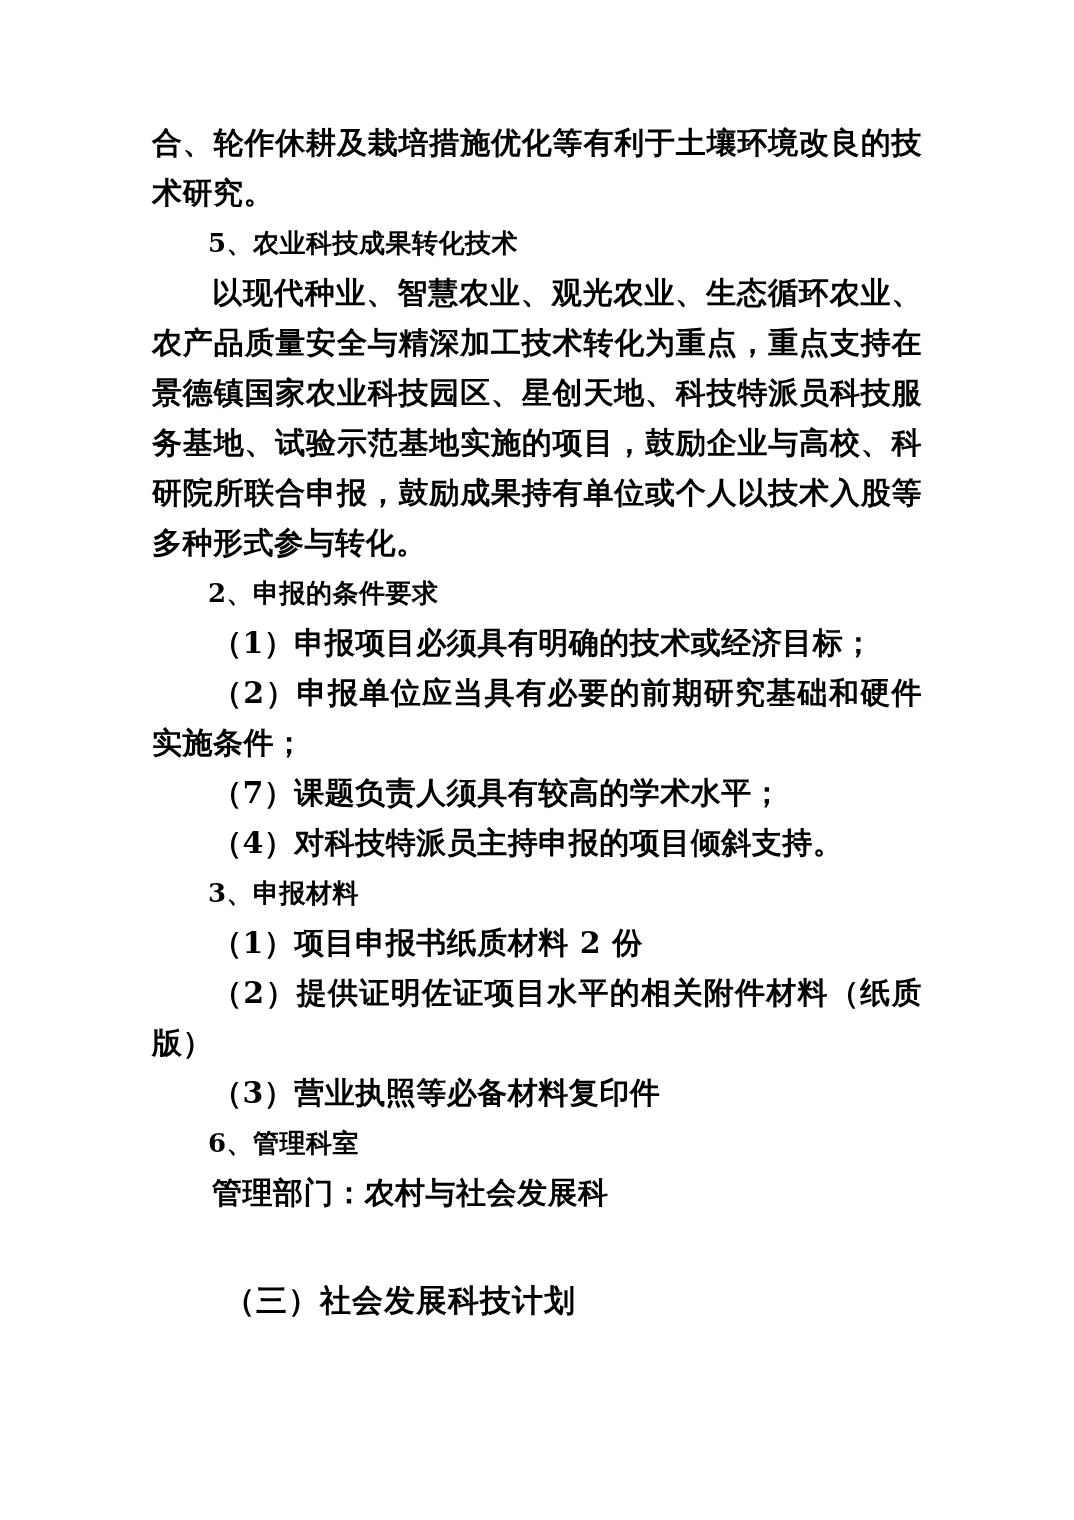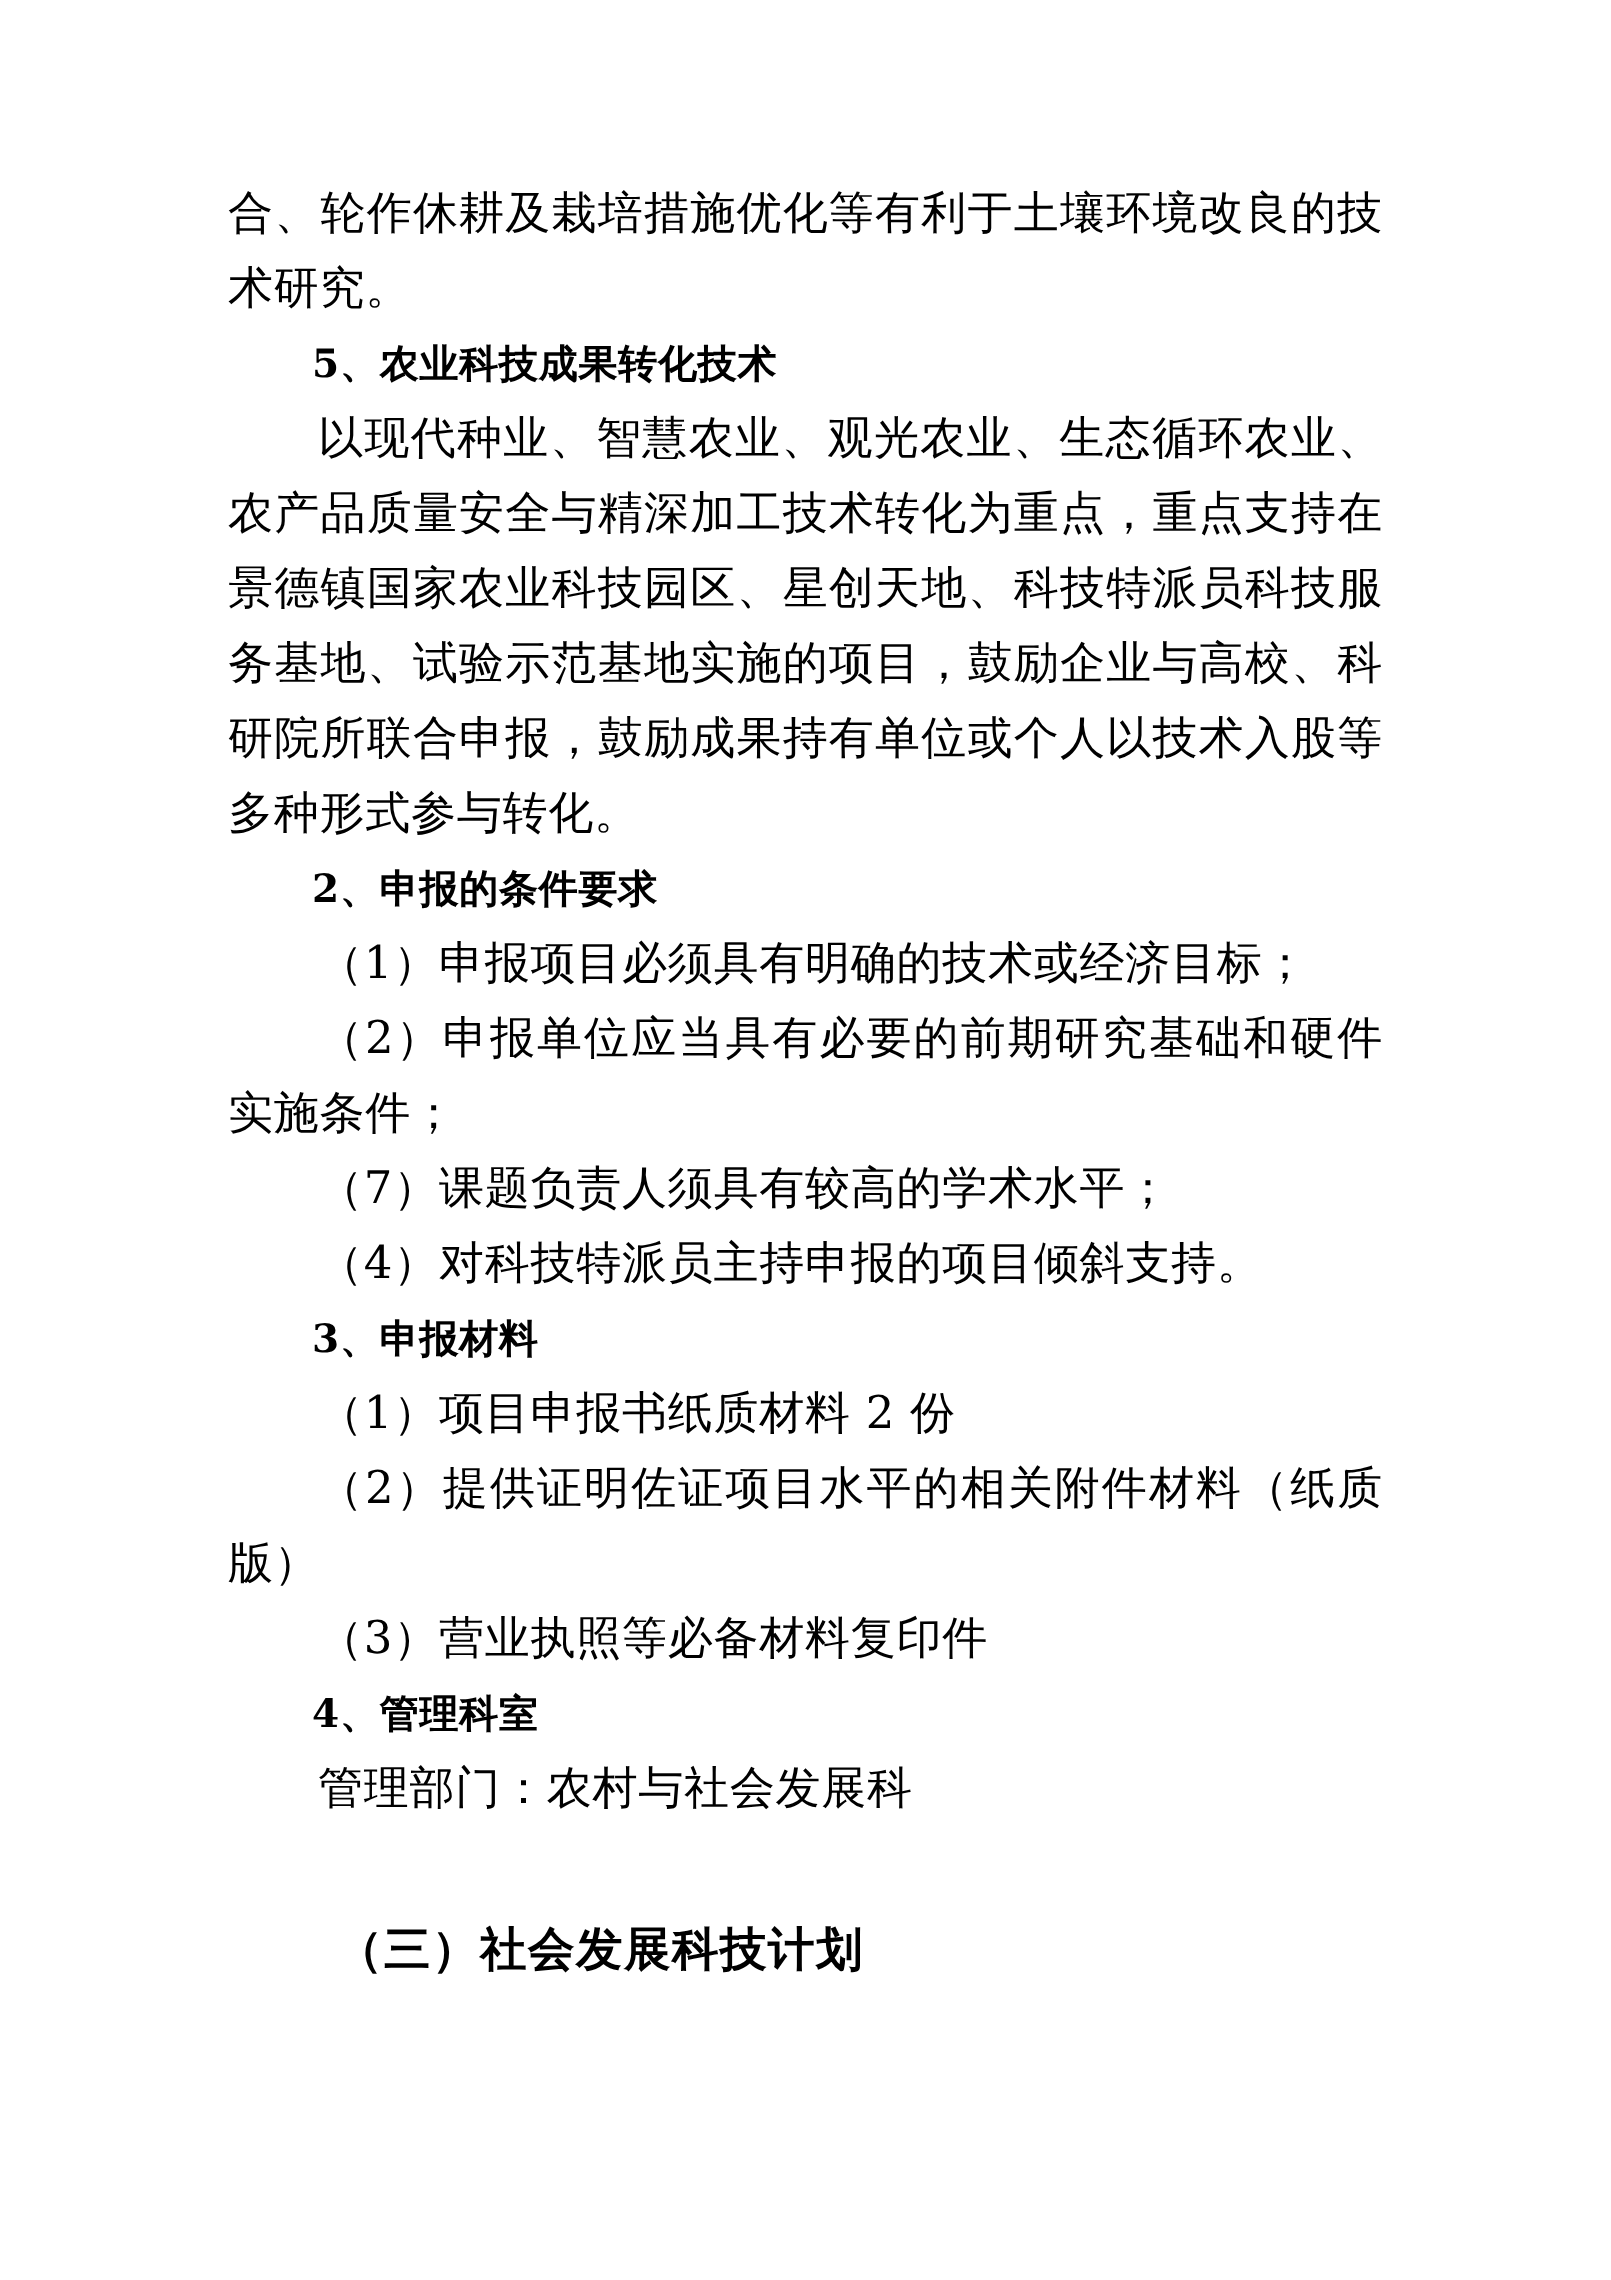--- a/index.html
+++ b/index.html
@@ -25,20 +25,21 @@
   .para {
     font-size: 30px;
     line-height: 50px;
     text-align: justify;
     text-justify: inter-ideograph;
     margin: 0;
     letter-spacing: 0.5px;
   }
   .body-text {
     font-family: "DejaVu Serif", "Liberation Serif", serif;
+    font-weight: bold;
   }
   .indent-2 {
     text-indent: 60px;
   }
   .heading {
     font-size: 26px;
     line-height: 50px;
     margin: 0;
     text-indent: 56px;
     font-weight: 600;
@@ -82,21 +83,21 @@
   <p class="para body-text indent-2">（2）申报单位应当具有必要的前期研究基础和硬件实施条件；</p>
   <p class="para body-text indent-2">（7）课题负责人须具有较高的学术水平；</p>
   <p class="para body-text indent-2">（4）对科技特派员主持申报的项目倾斜支持。</p>
 
   <p class="heading">3、申报材料</p>
 
   <p class="para body-text indent-2">（1）项目申报书纸质材料 2 份</p>
   <p class="para body-text indent-2">（2）提供证明佐证项目水平的相关附件材料（纸质版）</p>
   <p class="para body-text indent-2">（3）营业执照等必备材料复印件</p>
 
-  <p class="heading">4、管理科室</p>
+  <p class="heading">6、管理科室</p>
 
   <p class="para body-text indent-2">管理部门：农村与社会发展科</p>
 
   <div class="spacer-lg"></div>
 
   <p class="section-heading">（三）社会发展科技计划</p>
 
 </div>
 
 </body></html>

